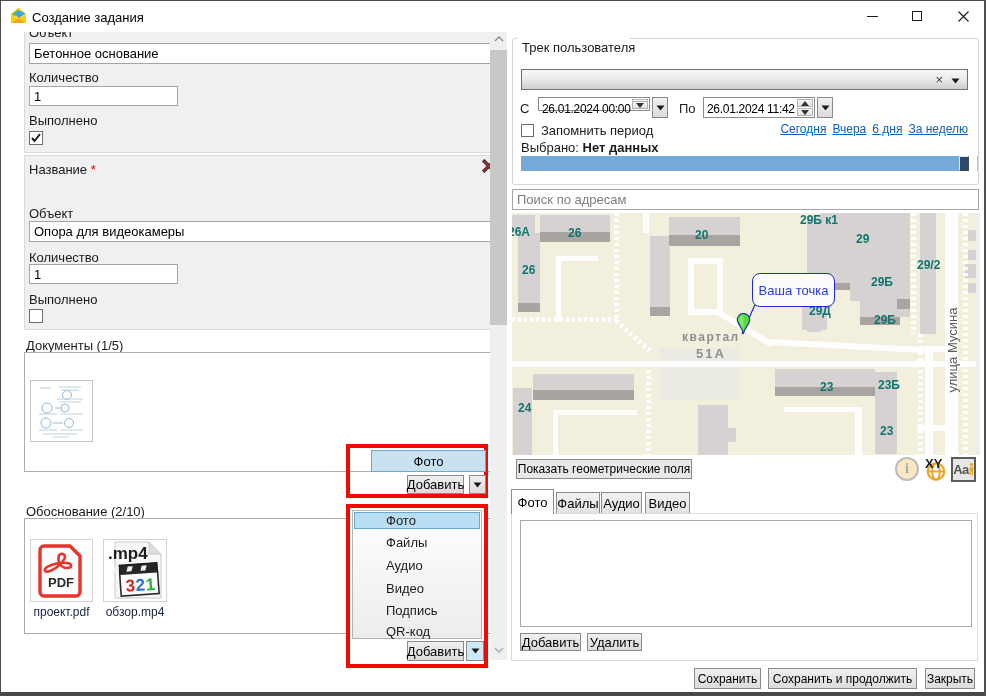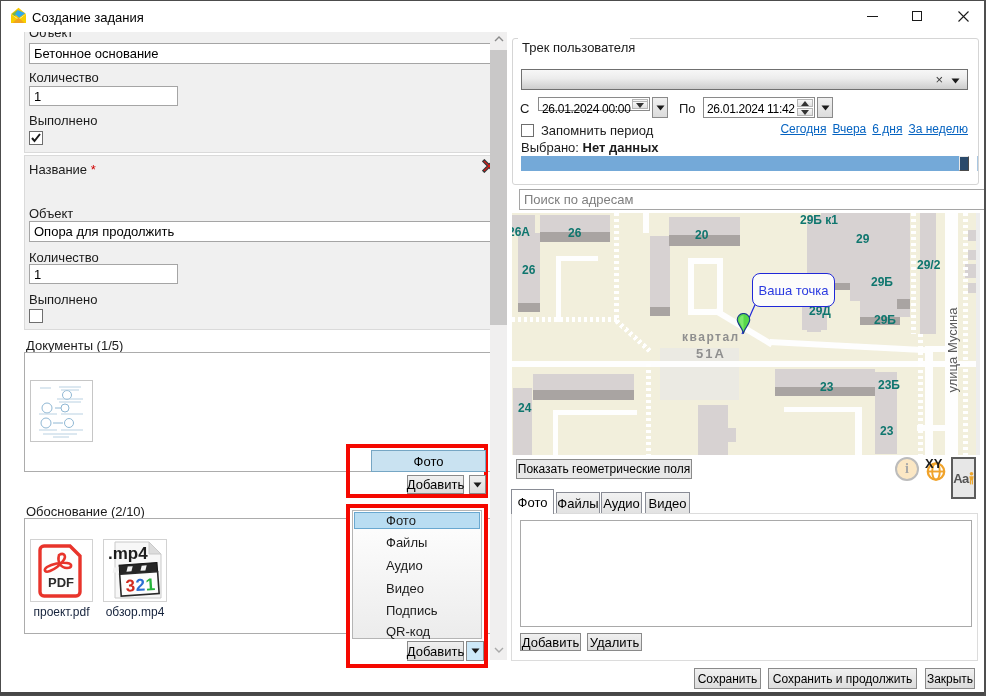--- a/index.html
+++ b/index.html
@@ -42,21 +42,21 @@
         <polyline points="2,6 4.5,9 10,2" fill="none" stroke="#1a1a1a" stroke-width="2"></polyline>
       </svg>
   </div>
 
   <div class="grp" style="top:155px;height:175px;"></div>
   <div class="lbl" style="left:13px;top:162px;">Название <span style="color:#d00000;">*</span></div>
   <svg class="abs" style="left:466px;top:159px;" width="14" height="14" viewBox="0 0 18 18">
     <path d="M3 1 L9 7 L15 1 L17 3 L11 9 L17 15 L15 17 L9 11 L3 17 L1 15 L7 9 L1 3 Z" fill="#ee1410" stroke="#3a3a3a" stroke-width="1.6"></path>
   </svg>
   <div class="lbl" style="left:13px;top:206px;">Объект</div>
-  <div class="inp" style="left:13px;top:221px;width:464px;height:21px;">Опора для продолжить</div>
+  <div class="inp" style="left:13px;top:221px;width:464px;height:21px;">Опора для видеокамеры</div>
   <div class="lbl" style="left:13px;top:250px;">Количество</div>
   <div class="inp" style="left:13px;top:264px;width:149px;height:20px;">1</div>
   <div class="lbl" style="left:13px;top:292px;">Выполнено</div>
   <div class="cb" style="left:13px;top:309px;"></div>
 
   <div class="lbl" style="left:10px;top:338px;">Документы (1/5)</div>
   <div class="wbox" style="top:352px;height:120px;"></div>
   <div class="abs" style="left:14px;top:380px;width:63px;height:62px;background:#fff;border:1px solid #c6c6c6;">
     <svg width="61" height="60" viewBox="0 0 61 60">
       <g stroke="#90b8d4" fill="none" stroke-width="1">
@@ -210,21 +210,21 @@
   <span class="rlink">Сегодня</span>
     <span class="rlink">Вчера</span>
     <span class="rlink">6 дня</span>
     <span class="rlink">За неделю</span>
 </div>
 <div class="lbl" style="left:521px;top:140px;">Выбрано: <b>Нет данных</b></div>
 <div class="abs" style="left:521px;top:156px;width:438px;height:15px;background:#74a9d8;"></div>
 <div class="abs" style="left:959px;top:156px;width:10px;height:15px;background:#2b4a6b;border-top:1px solid #e8e8e8;border-left:1px solid #e8e8e8;border-right:1.5px solid #4a4a4a;border-bottom:1.5px solid #4a4a4a;"></div>
 <div class="abs" style="left:977px;top:156px;width:1px;height:15px;background:#a9c7e2;"></div>
 
-<div class="inp" style="left:512px;top:189px;width:467px;height:21px;color:#7e7e7e;margin-left:7px;">Поиск по адресам</div>
+<div class="inp" style="left:512px;top:189px;width:467px;height:21px;color:#7e7e7e;">Поиск по адресам</div>
 
 <div id="map" class="abs" style="left:512px;top:213px;width:466px;height:242px;background:#f2efdc;overflow:hidden;">
 
   <div class="bld" style="left:0px;top:2px;width:23px;height:18px;"></div>
   <div class="bld" style="left:28px;top:2px;width:70px;height:27px;"></div>
   <div class="bnd" style="left:28px;top:19px;width:70px;height:10px;"></div>
   <div class="bld" style="left:6px;top:20px;width:22px;height:79px;"></div>
   <div class="bnd" style="left:6px;top:90px;width:22px;height:9px;"></div>
   <div class="bld" style="left:138px;top:23px;width:20px;height:80px;"></div>
   <div class="bnd" style="left:138px;top:94px;width:20px;height:9px;"></div>
@@ -315,21 +315,21 @@
 <div class="btn" style="left:516px;top:459px;width:176px;height:20px;background:#e8e8e8;border:1px solid #8a8a8a;font-size:12px;">Показать геометрические поля</div>
 <div class="abs" style="left:895px;top:457px;width:24px;height:24px;border:2px solid #bcbcbc;border-radius:50%;background:#fbe7c4;display:flex;align-items:center;justify-content:center;color:#a8a8a8;font-weight:bold;font-size:14px;font-family:'Liberation Serif',serif;">i</div>
 <div class="abs" style="left:925px;top:459px;width:22px;height:22px;">
   <svg width="22" height="22" viewBox="0 0 22 22">
     <circle cx="11" cy="12.5" r="8.2" fill="none" stroke="#f0a32b" stroke-width="2.3"></circle>
     <ellipse cx="11" cy="12.5" rx="3.8" ry="8.2" fill="none" stroke="#f0a32b" stroke-width="1.9"></ellipse>
     <line x1="2.5" y1="12.5" x2="19.5" y2="12.5" stroke="#f0a32b" stroke-width="1.9"></line>
     <text x="0" y="9" font-size="13" font-weight="bold" fill="#1c1c1c" font-family="Liberation Sans,sans-serif">XY</text>
   </svg>
 </div>
-<div class="abs" style="left:951px;top:457px;width:25px;height:42px;background:#e7e7e7;border:2px solid #5c5c5c;display:flex;align-items:center;justify-content:center;">
+<div class="abs" style="left:951px;top:457px;width:25px;height:25px;background:#e7e7e7;border:2px solid #5c5c5c;display:flex;align-items:center;justify-content:center;">
   <span style="font-size:13px;color:#555;font-weight:bold;letter-spacing:-0.5px;">Aa</span>
     <svg width="5" height="13" viewBox="0 0 5 13">
       <circle cx="2.5" cy="1.8" r="1.8" fill="#eda62c"></circle>
       <path d="M0.3 4.2 h4.4 l-0.8 4.3 h-2.8 z" fill="#eda62c"></path>
       <rect x="0.9" y="8.2" width="1.2" height="4.2" fill="#eda62c"></rect>
       <rect x="2.8" y="8.2" width="1.2" height="4.2" fill="#eda62c"></rect>
     </svg>
 </div>
 
 <div class="abs" style="left:511px;top:513px;width:467px;height:148px;background:#fff;border:1px solid #dcdcdc;"></div>

